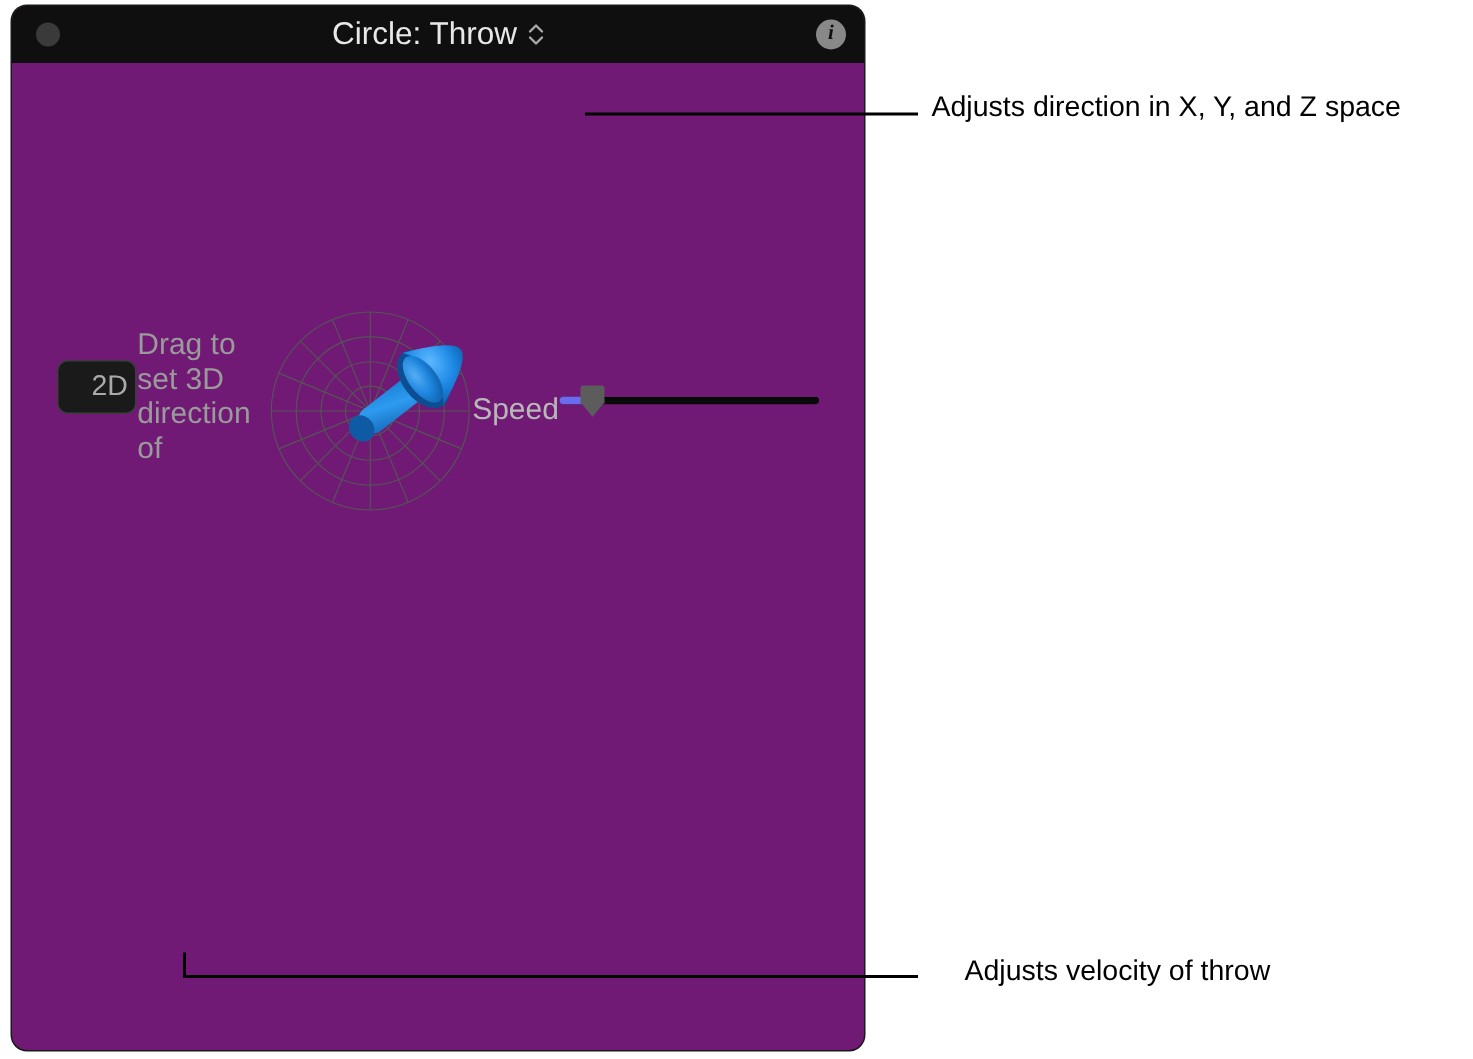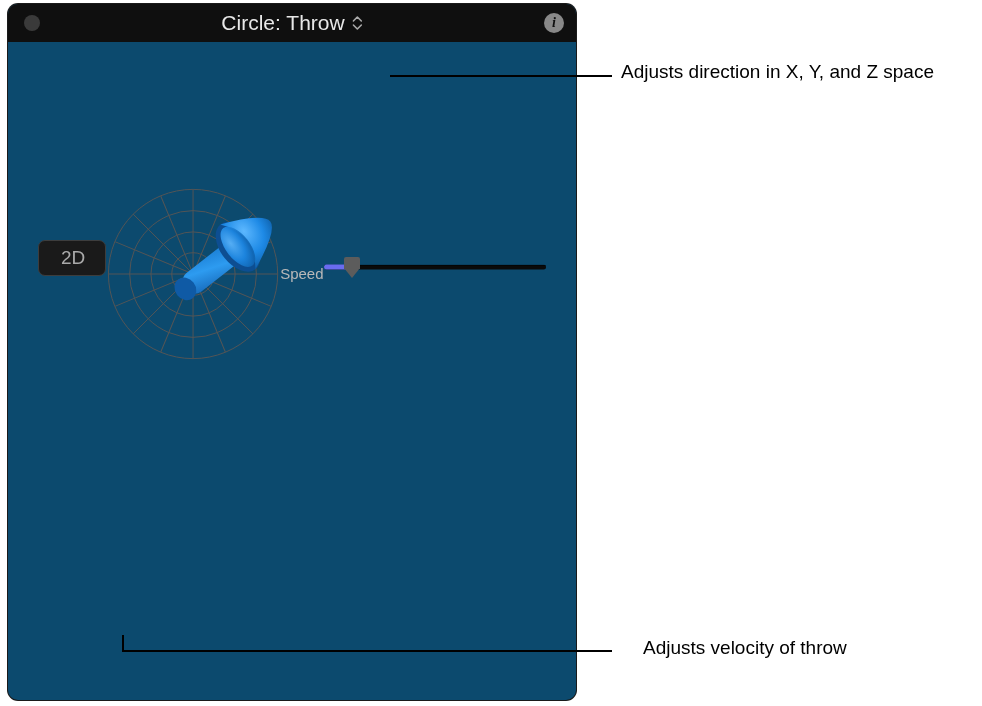--- a/index.html
+++ b/index.html
@@ -13,21 +13,21 @@
       width: 982px;
       height: 706px;
       position: relative;
     }
     .panel {
       position: absolute;
       left: 8px;
       top: 4px;
       width: 568px;
       height: 696px;
-      background: #0c4a6e;
+      background: #701a75;
       border-radius: 10px;
       overflow: hidden;
       box-shadow: 0 0 0 1px #1a1a1a;
     }
     .titlebar {
       height: 38px;
       background: #0f0f0f;
       display: flex;
       align-items: center;
       padding: 0 12px;
@@ -118,21 +118,21 @@
     .arrow-3d {
       position: absolute;
       left: 50%;
       top: 50%;
       transform: translate(-50%, -50%);
       pointer-events: none;
     }
     .speed-label {
       margin-top: 30px;
       color: #b8b8b8;
-      font-size: 15px;
+      font-size: 20px;
     }
     .slider-wrap {
       margin-top: 18px;
       width: 460px;
       position: relative;
       height: 24px;
     }
     .slider-track {
       position: absolute;
       top: 50%;
@@ -207,20 +207,21 @@
       </span>
     </div>
     <div class="info-icon">i</div>
   </div>
 
   <div class="content">
     <div class="segment-control">
       <button class="segment">2D</button>
       <button class="segment active">3D</button>
     </div>
+    <div class="instruction">Drag to set 3D direction of</div>
 
     <div class="dial-wrap">
       <svg viewBox="0 0 360 360">
         <g stroke="#555" stroke-width="2" fill="none">
           <circle cx="180" cy="180" r="175"></circle>
           <circle cx="180" cy="180" r="131"></circle>
           <circle cx="180" cy="180" r="87"></circle>
           <circle cx="180" cy="180" r="44"></circle>
           <line x1="180" y1="5" x2="180" y2="355"></line>
           <line x1="5" y1="180" x2="355" y2="180"></line>

